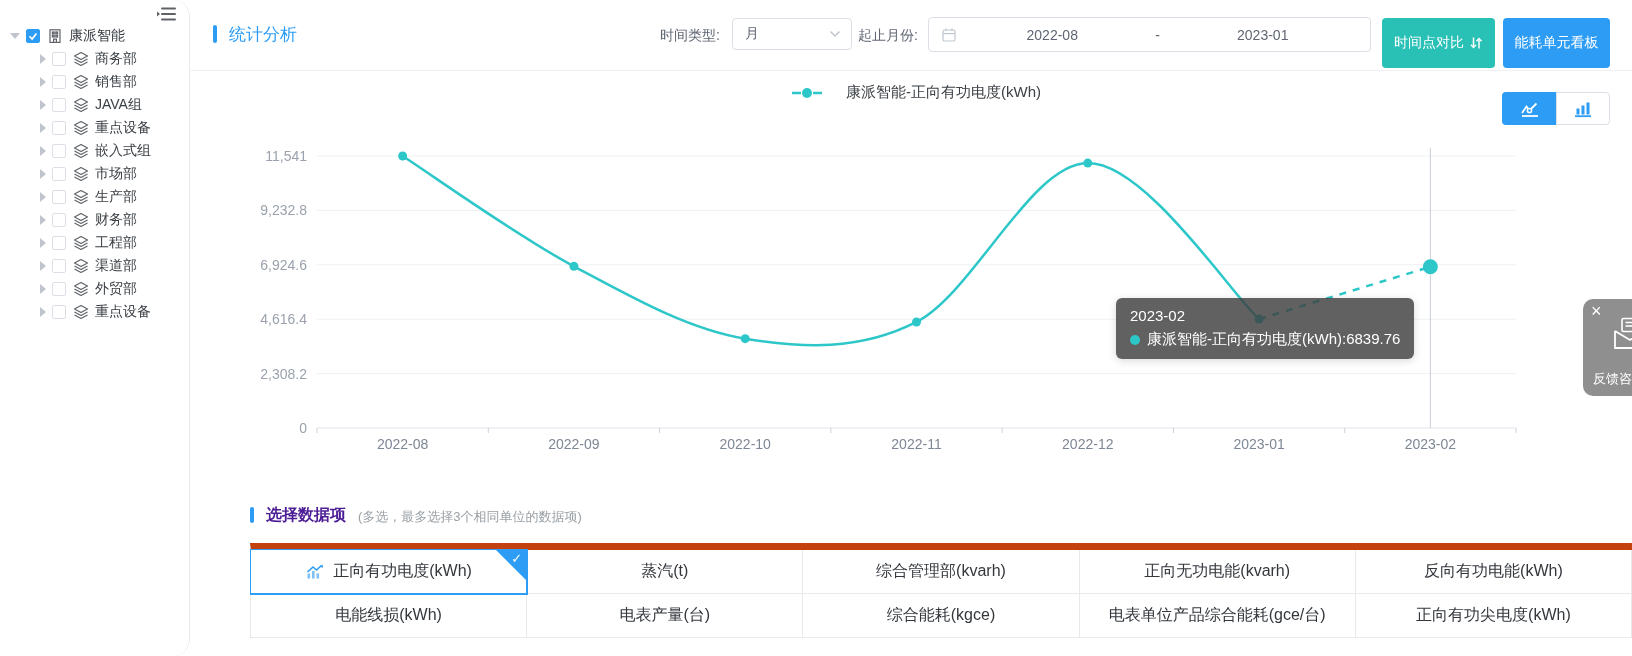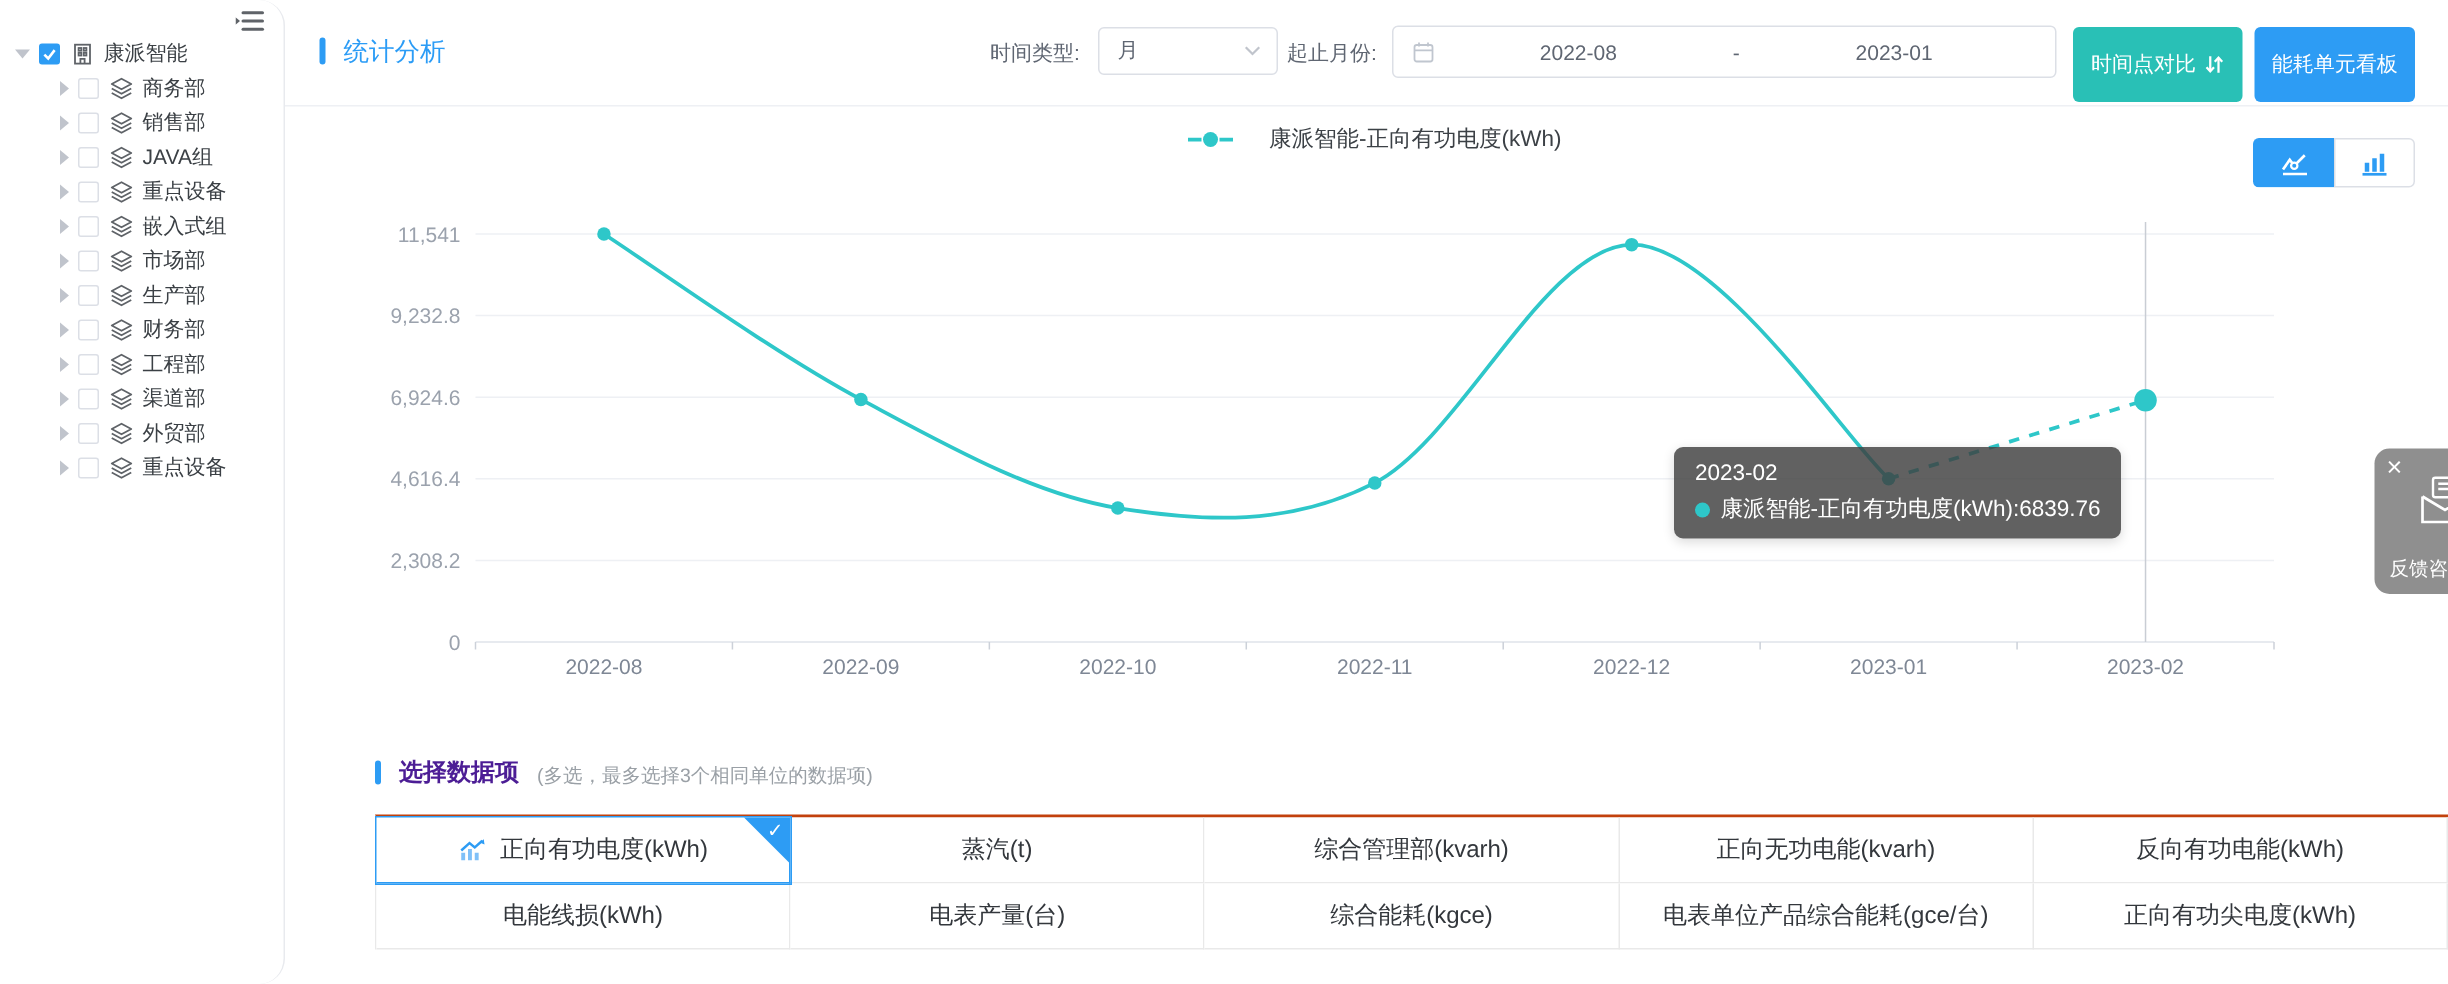--- a/index.html
+++ b/index.html
@@ -58,21 +58,21 @@
   .tt-title { font-size:15px; color:#fff; margin-bottom:6px; }
   .tt-row { display:flex; align-items:center; gap:7px; }
   .tt-dot { width:10px; height:10px; border-radius:50%; background:#2ec7c9; flex:0 0 auto; }
   .tt-text { font-size:15px; color:#fff; }
 
   
   .sel-bar { position:absolute; left:250px; top:507px; width:4px; height:16px; border-radius:2px; background:#2d9cf4; }
   .sel-title { position:absolute; left:266px; top:505px; font-size:16px; font-weight:bold; color:#4c1d95; }
   .sel-note { position:absolute; left:358px; top:508px; font-size:13px; color:#9aa0a6; }
   .items-grid { position:absolute; left:250px; top:543px; width:1382px; display:grid;
-    grid-template-columns:repeat(5,1fr); border-top:2px solid #c2410c; border-left:1px solid #e9e9e9; }
+    grid-template-columns:repeat(5,1fr); border-top:7px solid #c2410c; border-left:1px solid #e9e9e9; }
   .item-cell { position:relative; height:44px; display:flex; align-items:center; justify-content:center; gap:8px;
     border-right:1px solid #e9e9e9; border-bottom:1px solid #e9e9e9; background:#fff; cursor:pointer; }
   .item-cell .lbl { font-size:16px; color:#33373c; }
   .item-cell.sel { box-shadow:0 0 0 1px #2d9cf4; border-color:#2d9cf4; z-index:2; }
   .corner { position:absolute; top:0; right:0; width:0; height:0;
     border-top:30px solid #2d9cf4; border-left:30px solid transparent; }
   .corner-check { position:absolute; top:1px; right:4px; color:#fff; font-size:13px; }
 
   
   .feedback { position:absolute; left:1583px; top:299px; width:92px; height:97px; background:#8f8f8f;

